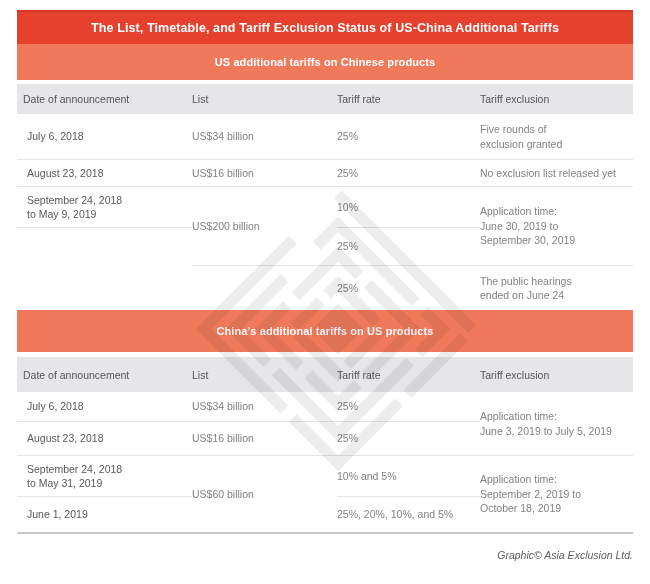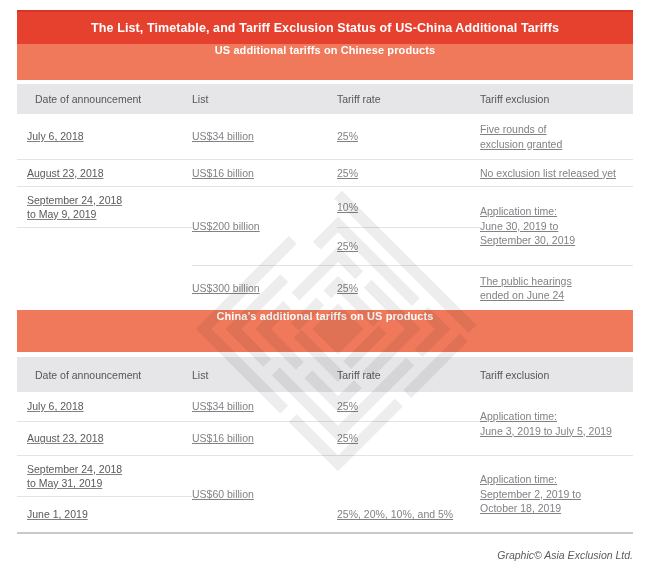--- a/index.html
+++ b/index.html
@@ -19,34 +19,34 @@
   body{font-family:"Liberation Sans", sans-serif;}
   .canvas{position:relative;width:650px;height:584px;background:#fff;overflow:hidden;}
   .table{position:absolute;left:17px;top:10px;width:616px;}
   .title-bar{
     height:34px;background:var(--title_bar);border-top:2px solid var(--title_bar_edge);
     display:flex;align-items:center;justify-content:center;
     color:#fff;font-size:12.5px;font-weight:bold;letter-spacing:.1px;
   }
   .section-bar{
     height:36px;background:var(--section_bar);
-    display:flex;justify-content:center;
+    display:flex;align-items:center;justify-content:center;
     color:#fff;font-size:11px;font-weight:bold;letter-spacing:.1px;
   }
   .section-bar.cn{height:42px;}
   .head-row{
     margin-top:4px;height:30px;background:var(--header_bg);
     display:grid;grid-template-columns:175px 145px 143px 153px;align-items:center;
     color:var(--text_header);font-size:10.5px;
   }
   .head-row.cn{margin-top:5px;height:35px;}
-  .hc.c1{padding-left:18px;}
+  .hc.c1{padding-left:6px;}
   .body{
     display:grid;grid-template-columns:175px 145px 143px 153px;
-    font-size:10.5px;color:var(--text_body);text-decoration:underline;
+    font-size:10.5px;color:var(--text_body);
   }
   .us-body{grid-template-rows:46px 27px 41px 38px 44px;}
   .cn-body{grid-template-rows:30px 34px 41px 35px;border-bottom:2px solid var(--rule_strong);}
   .cell{display:flex;align-items:center;white-space:pre-line;line-height:1.38;}
   .cell.c1{padding-left:10px;color:var(--text_dark);}
   .bb{border-bottom:1px solid var(--rule);}
   .footer{
     position:absolute;right:17px;top:549px;
     font-size:10.5px;font-style:italic;color:var(--text_footer);
   }
@@ -92,21 +92,20 @@
       <div class="cell c1 bb" style="grid-area:3/1">September 24, 2018
 to May 9, 2019</div>
       <div class="cell bb" style="grid-area:3/2/5/3">US$200 billion</div>
       <div class="cell bb" style="grid-area:3/3">10%</div>
       <div class="cell bb" style="grid-area:3/4/5/5">Application time:
 June 30, 2019 to
 September 30, 2019</div>
 
       <div class="cell bb" style="grid-area:4/3">25%</div>
 
-      <div class="cell" style="grid-area:5/2">US$300 billion</div>
       <div class="cell" style="grid-area:5/3">25%</div>
       <div class="cell" style="grid-area:5/4">The public hearings
 ended on June 24</div>
     </div>
 
     <div class="section-bar cn">
       <span>China’s additional tariffs on US products</span>
     </div>
 
     <div class="head-row cn">
@@ -123,20 +122,21 @@
       <div class="cell bb" style="grid-area:1/4/3/5">Application time:
 June 3, 2019 to July 5, 2019</div>
 
       <div class="cell c1 bb" style="grid-area:2/1">August 23, 2018</div>
       <div class="cell bb" style="grid-area:2/2">US$16 billion</div>
       <div class="cell bb" style="grid-area:2/3">25%</div>
 
       <div class="cell c1 bb" style="grid-area:3/1">September 24, 2018
 to May 31, 2019</div>
       <div class="cell" style="grid-area:3/2/5/3">US$60 billion</div>
+      <div class="cell bb" style="grid-area:3/3">10% and 5%</div>
       <div class="cell" style="grid-area:3/4/5/5">Application time:
 September 2, 2019 to
 October 18, 2019</div>
 
       <div class="cell c1" style="grid-area:4/1">June 1, 2019</div>
       <div class="cell" style="grid-area:4/3">25%, 20%, 10%, and 5%</div>
     </div>
 
   </div>
 

